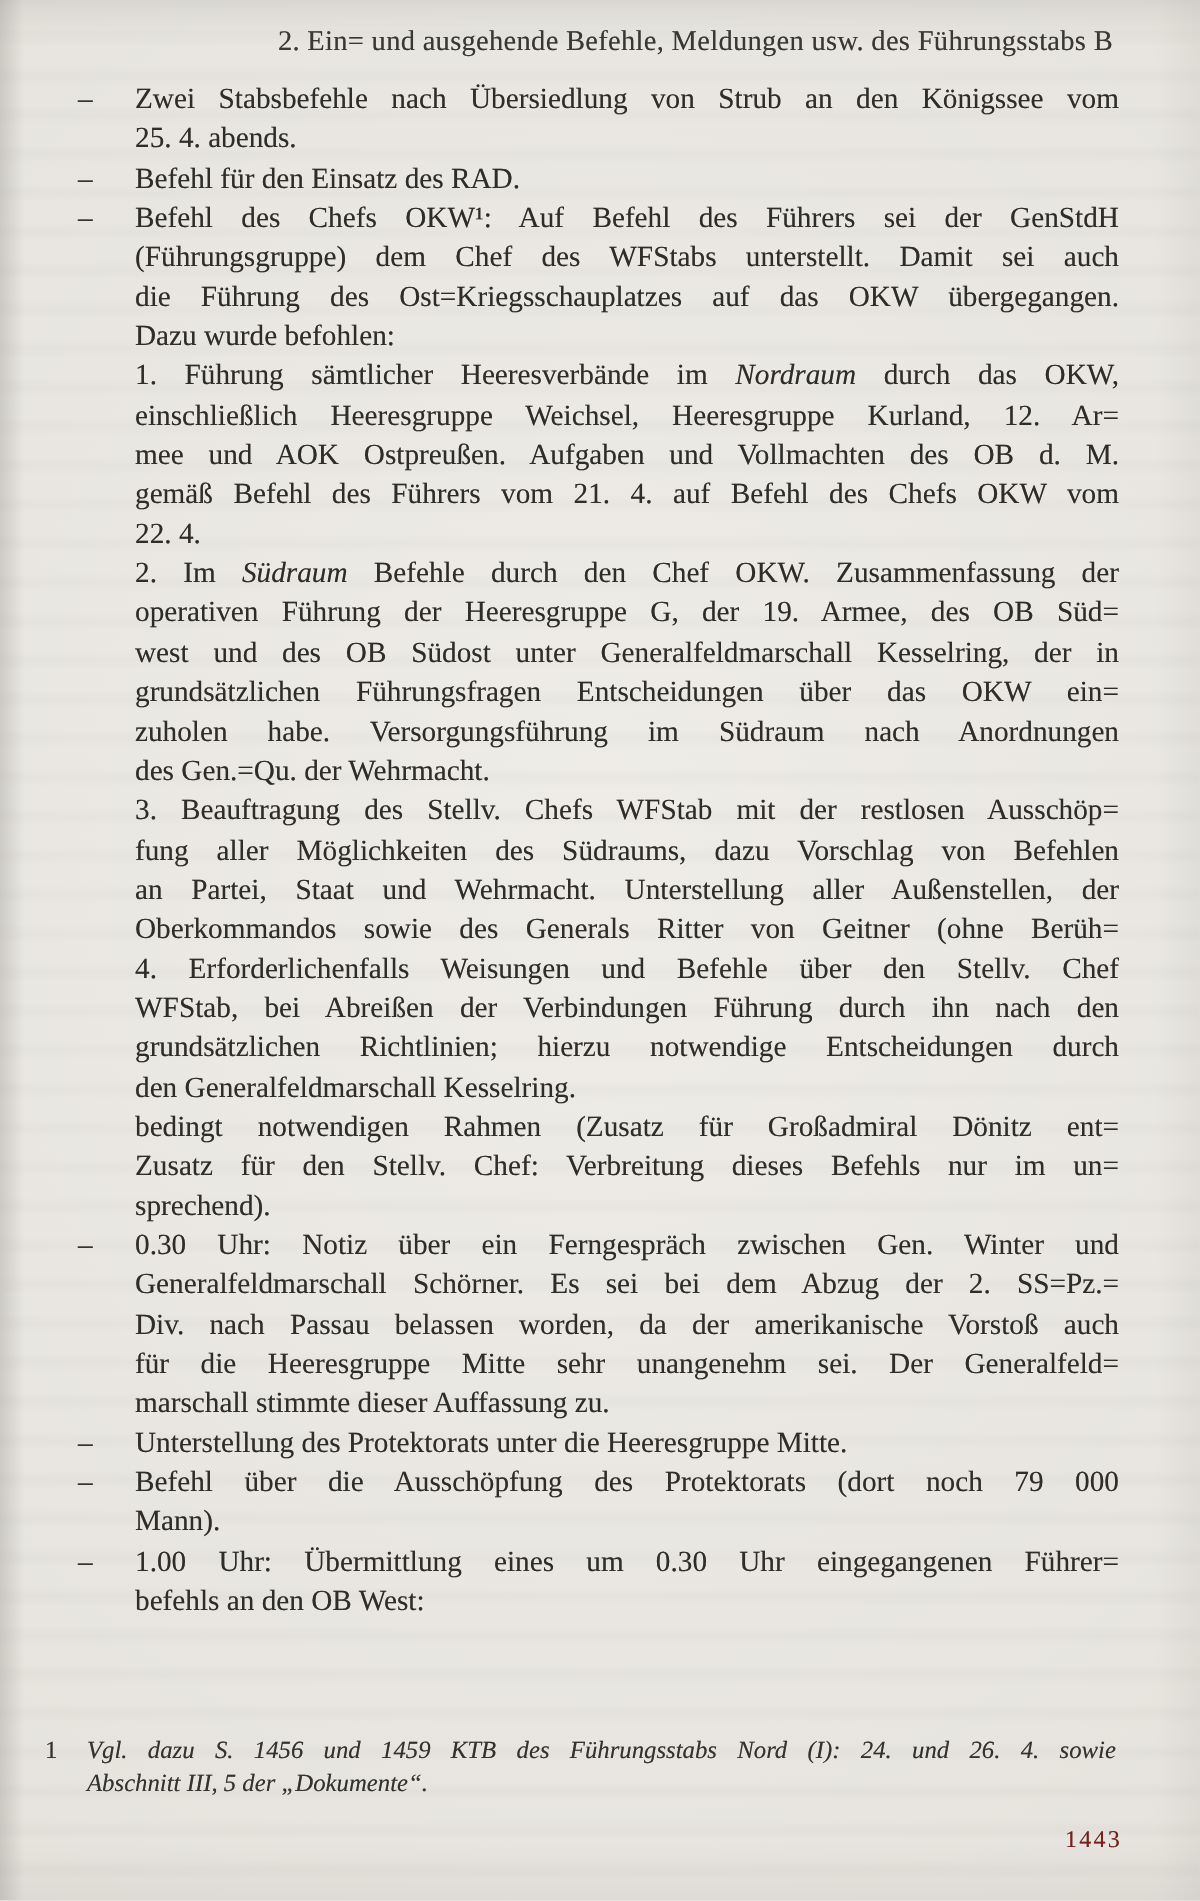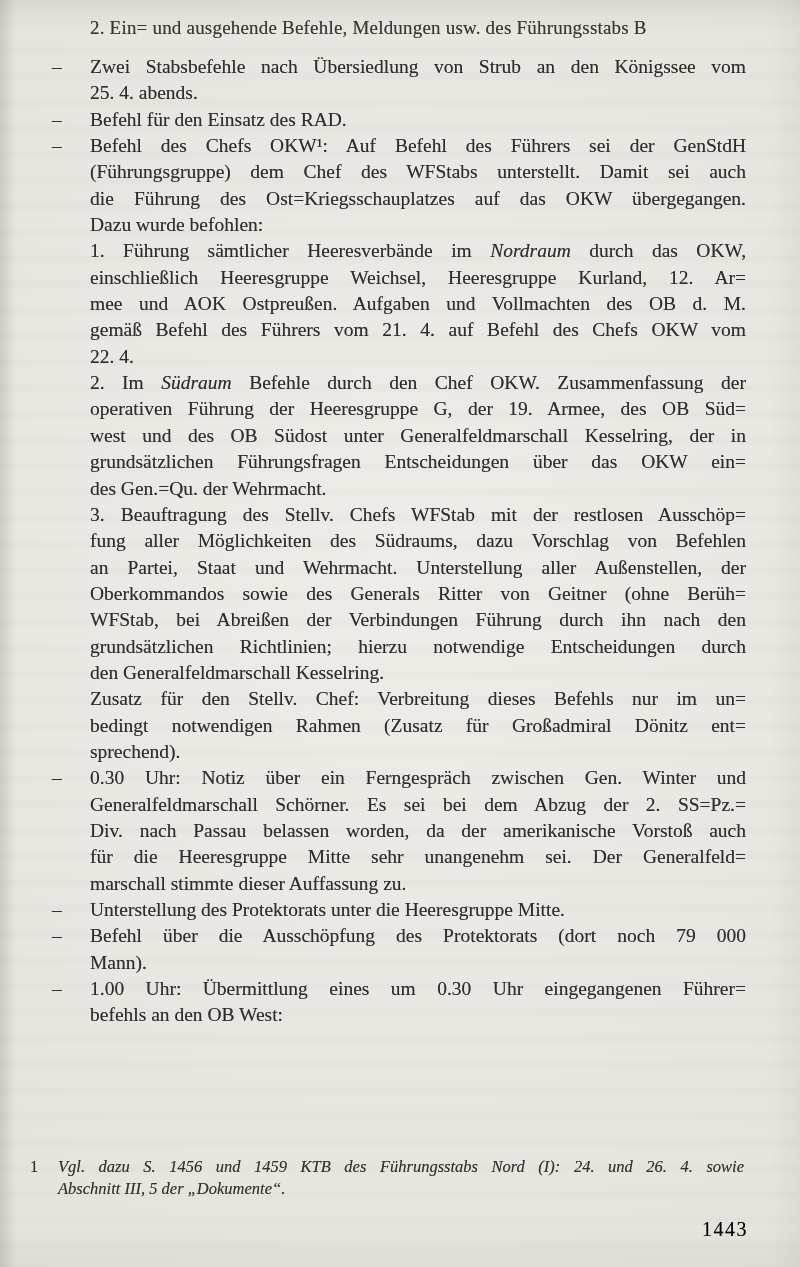--- a/index.html
+++ b/index.html
@@ -25,21 +25,21 @@
     position:absolute;inset:0;pointer-events:none;opacity:.5;
     background-image:repeating-linear-gradient(
       0deg,
       rgba(255,255,255,0) 0px, rgba(255,255,255,0) 17px,
       rgba(118,112,102,0.055) 17px, rgba(118,112,102,0.055) 24px,
       rgba(255,255,255,0) 24px, rgba(255,255,255,0) 26px);
     filter:blur(1.5px);
   }
   .page-header{
     position:absolute;top:17px;left:90px;width:652px;
-    font-size:19px;letter-spacing:.2px;color:#3a3833;
+    text-align:right;font-size:19px;letter-spacing:.2px;color:#3a3833;
     text-shadow:0 0 .4px rgba(46,44,40,.55);
   }
   .body-text{
     position:absolute;top:54px;left:52px;width:694px;
     font-size:19.5px;line-height:26.35px;
     text-shadow:0 0 .4px rgba(46,44,40,.5);
   }
   .entry{display:flex;}
   .dash{flex:0 0 38px;width:38px;}
   .entry-text{flex:1;min-width:0;}
@@ -48,21 +48,21 @@
   .line i{font-style:italic;}
   .footnote{
     position:absolute;top:1156px;left:30px;width:714px;
     font-size:16.5px;line-height:21.5px;display:flex;
     color:#34322d;text-shadow:0 0 .4px rgba(46,44,40,.5);
   }
   .fn-marker{flex:0 0 28px;width:28px;}
   .fn-text{flex:1;min-width:0;font-style:italic;}
   .page-number{
     position:absolute;top:1218px;right:52px;
-    font-size:20px;letter-spacing:1.5px;color:#000000;
+    font-size:16px;letter-spacing:1.5px;color:#7f1d1d;
     text-shadow:0 0 .4px rgba(46,44,40,.55);
   }
 </style>
 </head>
 <body>
 
 <div class="paper"></div>
 <div class="bleed"></div>
 
 <div class="page-header">2. Ein= und ausgehende Befehle, Meldungen usw. des Führungsstabs B</div>
@@ -100,45 +100,47 @@
         <div class="line">22. 4.</div>
       </div>
     </div>
     <div class="entry">
       <span class="dash"></span>
       <div class="entry-text">
         <div class="line just">2. Im <i>Südraum</i> Befehle durch den Chef OKW. Zusammenfassung der</div>
         <div class="line just">operativen Führung der Heeresgruppe G, der 19. Armee, des OB Süd=</div>
         <div class="line just">west und des OB Südost unter Generalfeldmarschall Kesselring, der in</div>
         <div class="line just">grundsätzlichen Führungsfragen Entscheidungen über das OKW ein=</div>
+        <div class="line just">zuholen habe. Versorgungsführung im Südraum nach Anordnungen</div>
         <div class="line">des Gen.=Qu. der Wehrmacht.</div>
       </div>
     </div>
     <div class="entry">
       <span class="dash"></span>
       <div class="entry-text">
         <div class="line just">3. Beauftragung des Stellv. Chefs WFStab mit der restlosen Ausschöp=</div>
         <div class="line just">fung aller Möglichkeiten des Südraums, dazu Vorschlag von Befehlen</div>
         <div class="line just">an Partei, Staat und Wehrmacht. Unterstellung aller Außenstellen, der</div>
         <div class="line just">Oberkommandos sowie des Generals Ritter von Geitner (ohne Berüh=</div>
       </div>
     </div>
     <div class="entry">
       <span class="dash"></span>
       <div class="entry-text">
+        <div class="line just">4. Erforderlichenfalls Weisungen und Befehle über den Stellv. Chef</div>
         <div class="line just">WFStab, bei Abreißen der Verbindungen Führung durch ihn nach den</div>
         <div class="line just">grundsätzlichen Richtlinien; hierzu notwendige Entscheidungen durch</div>
         <div class="line">den Generalfeldmarschall Kesselring.</div>
       </div>
     </div>
     <div class="entry">
       <span class="dash"></span>
       <div class="entry-text">
+        <div class="line just">bedingt notwendigen Rahmen (Zusatz für Großadmiral Dönitz ent=</div>
         <div class="line just">Zusatz für den Stellv. Chef: Verbreitung dieses Befehls nur im un=</div>
-        <div class="line just">bedingt notwendigen Rahmen (Zusatz für Großadmiral Dönitz ent=</div>
         <div class="line">sprechend).</div>
       </div>
     </div>
     <div class="entry">
       <span class="dash">–</span>
       <div class="entry-text">
         <div class="line just">0.30 Uhr: Notiz über ein Ferngespräch zwischen Gen. Winter und</div>
         <div class="line just">Generalfeldmarschall Schörner. Es sei bei dem Abzug der 2. SS=Pz.=</div>
         <div class="line just">Div. nach Passau belassen worden, da der amerikanische Vorstoß auch</div>
         <div class="line just">für die Heeresgruppe Mitte sehr unangenehm sei. Der Generalfeld=</div>

